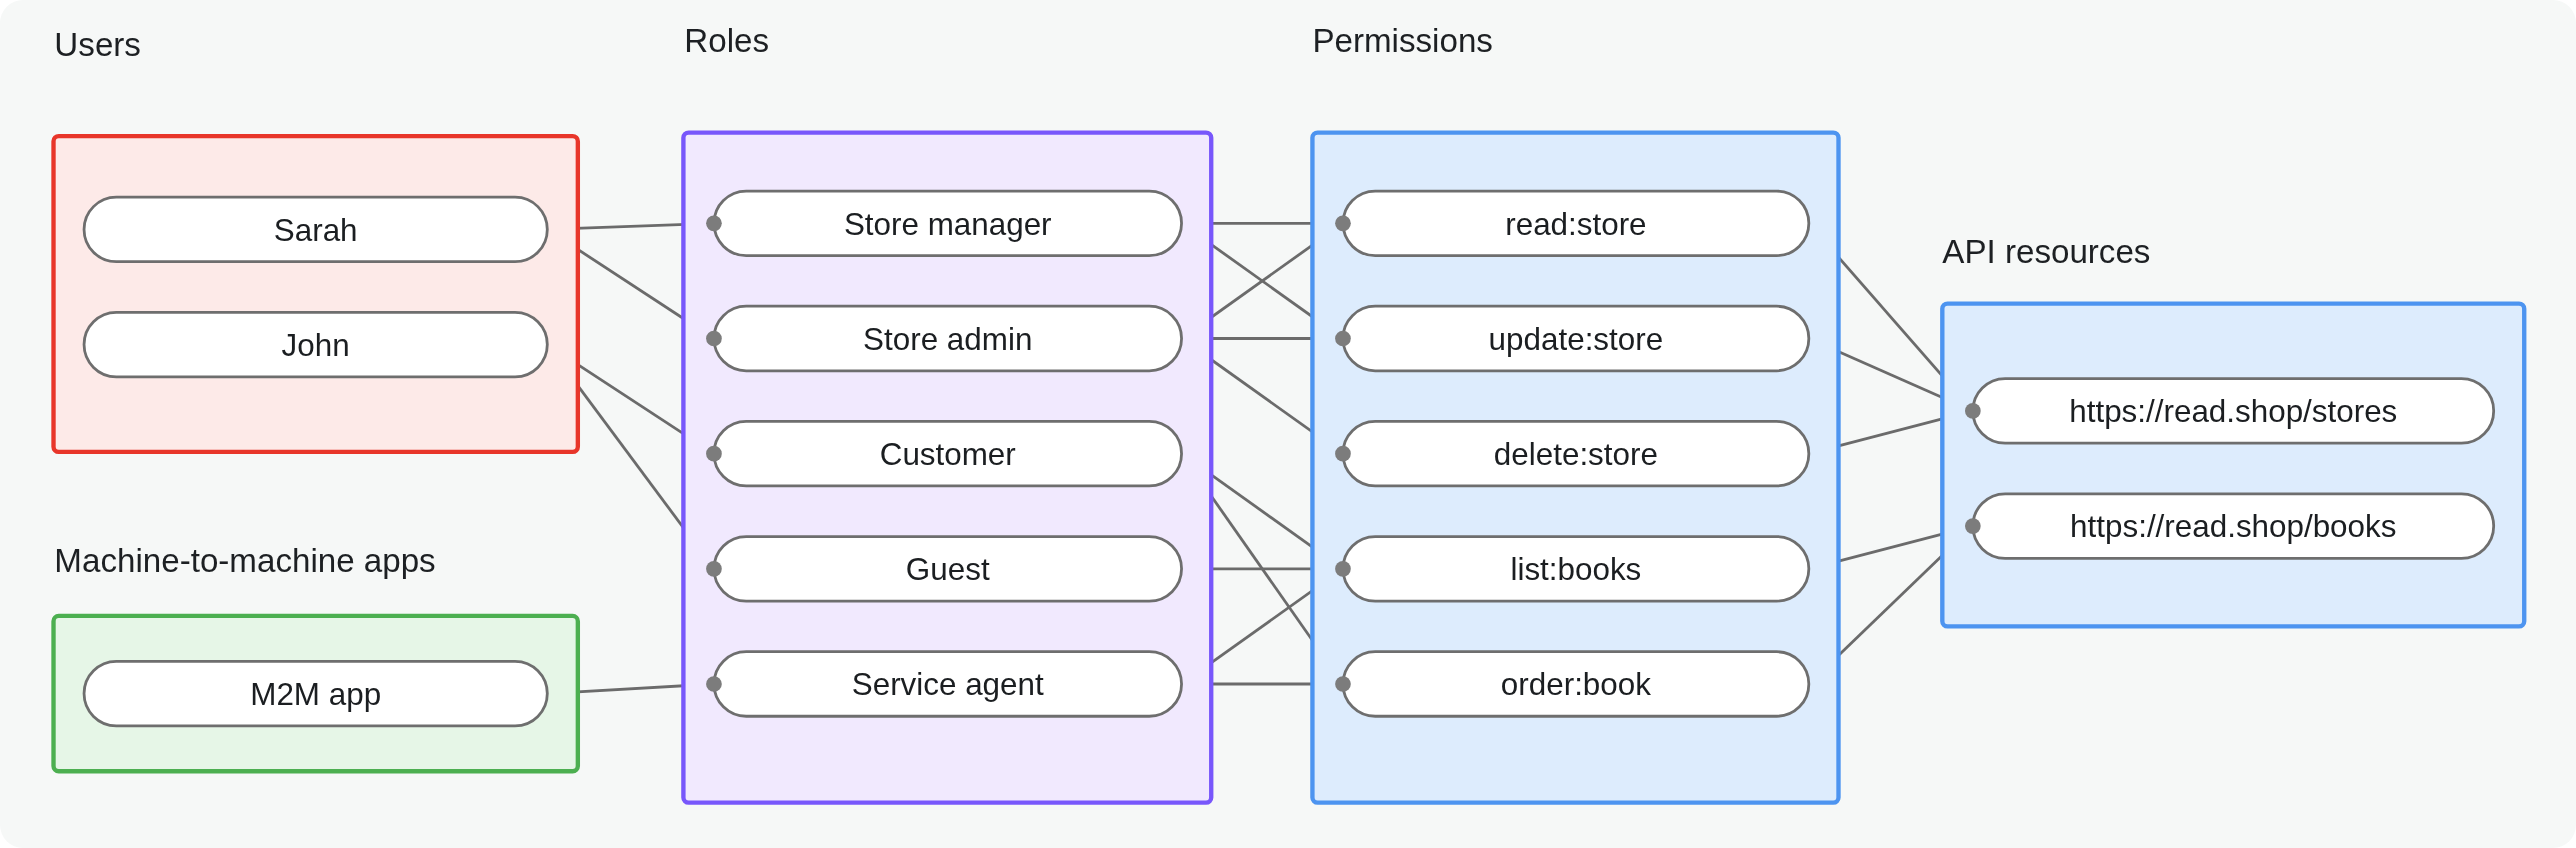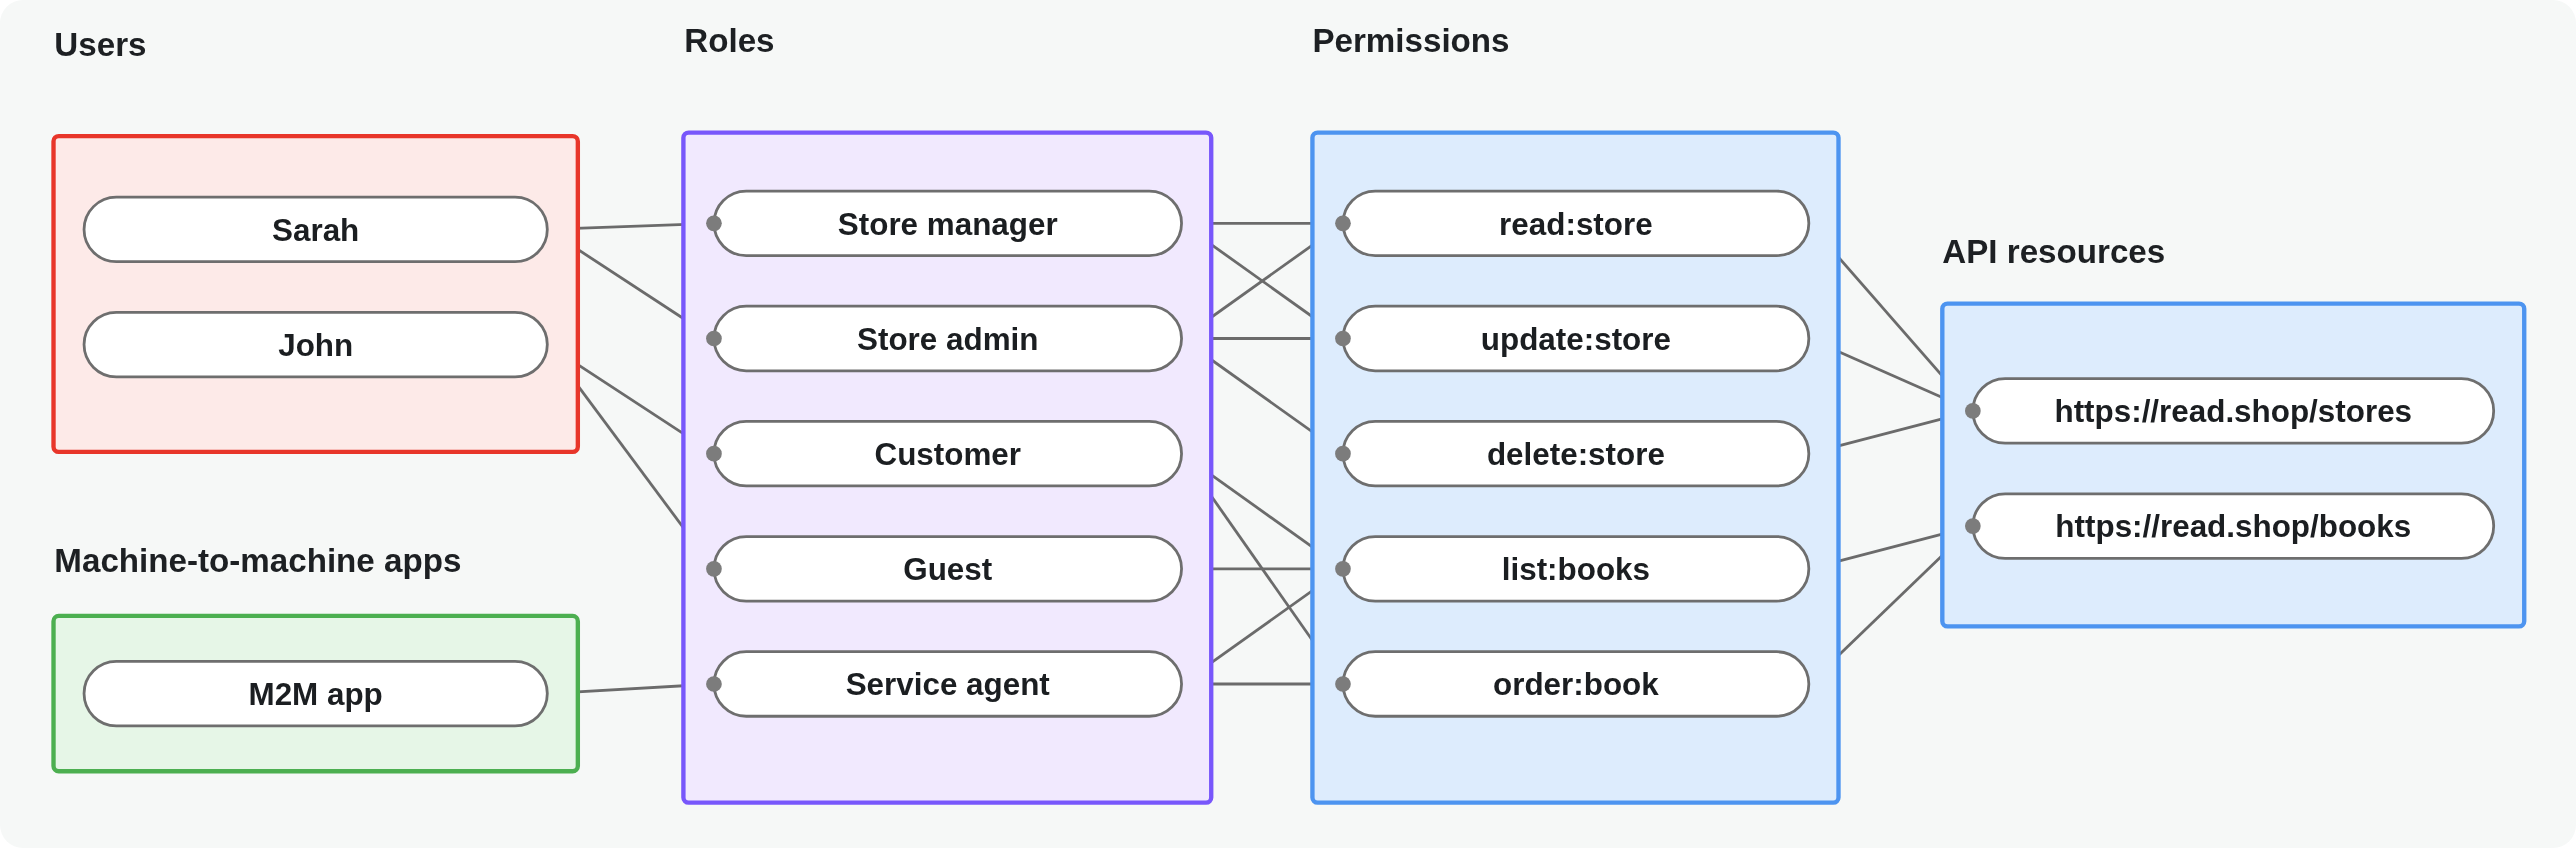--- a/index.html
+++ b/index.html
@@ -13,21 +13,21 @@
   .node-label{font-size:36px;fill:#1b1e21;text-anchor:middle;dominant-baseline:central;
               font-family:"Liberation Sans","DejaVu Sans",sans-serif;}
   .group-rect{stroke-width:5;}
   .node-rect{fill:#ffffff;stroke:#6e6e6e;stroke-width:3.2;}
   .edge{stroke:#6b6b6b;stroke-width:3.2;fill:none;}
   .endpoint{fill:#7c7c7c;}
 </style>
 </head>
 <body>
 
-<div id="canvas" style="width: 2576px; height: 848px; background: rgb(246, 248, 247); border-radius: 23px; font-weight: bold;">
+<div id="canvas" style="width: 2576px; height: 848px; background: rgb(246, 248, 247); border-radius: 23px;">
   <svg id="diagram" viewBox="0 0 2952 972" xmlns="http://www.w3.org/2000/svg">
     <g id="edges-layer">
         <line x1="627" y1="263" x2="818" y2="256" class="edge"></line>
         <line x1="627" y1="263" x2="818" y2="388" class="edge"></line>
         <line x1="627" y1="395" x2="818" y2="520" class="edge"></line>
         <line x1="627" y1="395" x2="818" y2="652" class="edge"></line>
         <line x1="627" y1="795" x2="818" y2="784" class="edge"></line>
         <line x1="1354" y1="256" x2="1539" y2="256" class="edge"></line>
         <line x1="1354" y1="256" x2="1539" y2="388" class="edge"></line>
         <line x1="1354" y1="388" x2="1539" y2="256" class="edge"></line>

